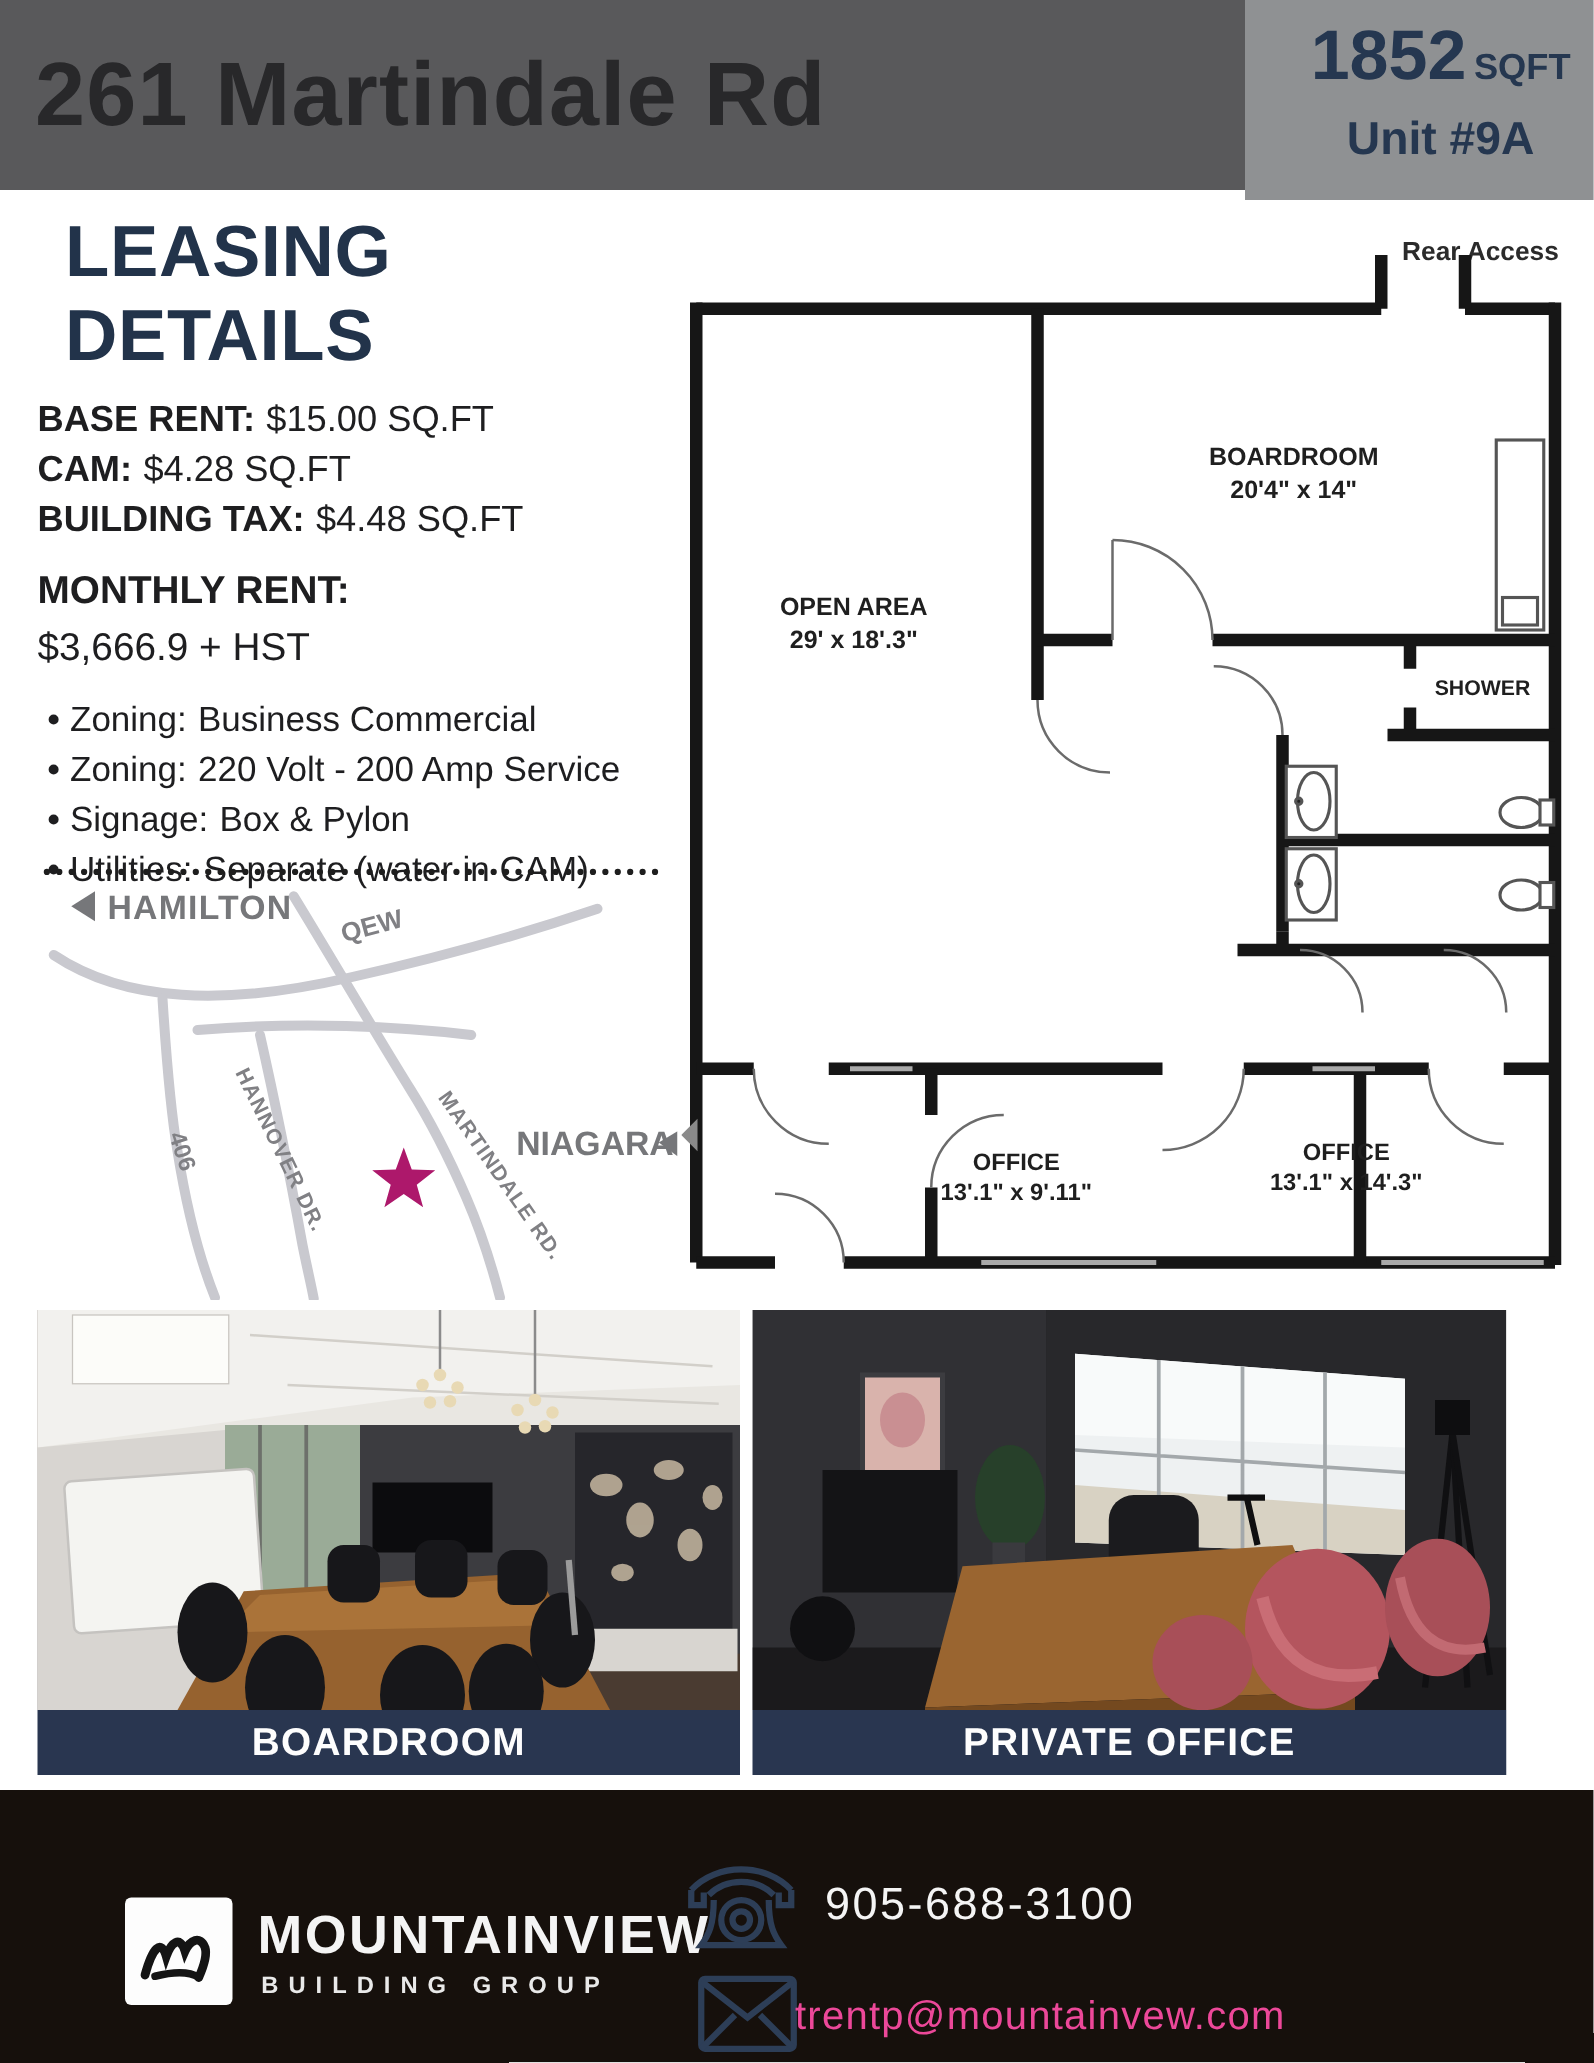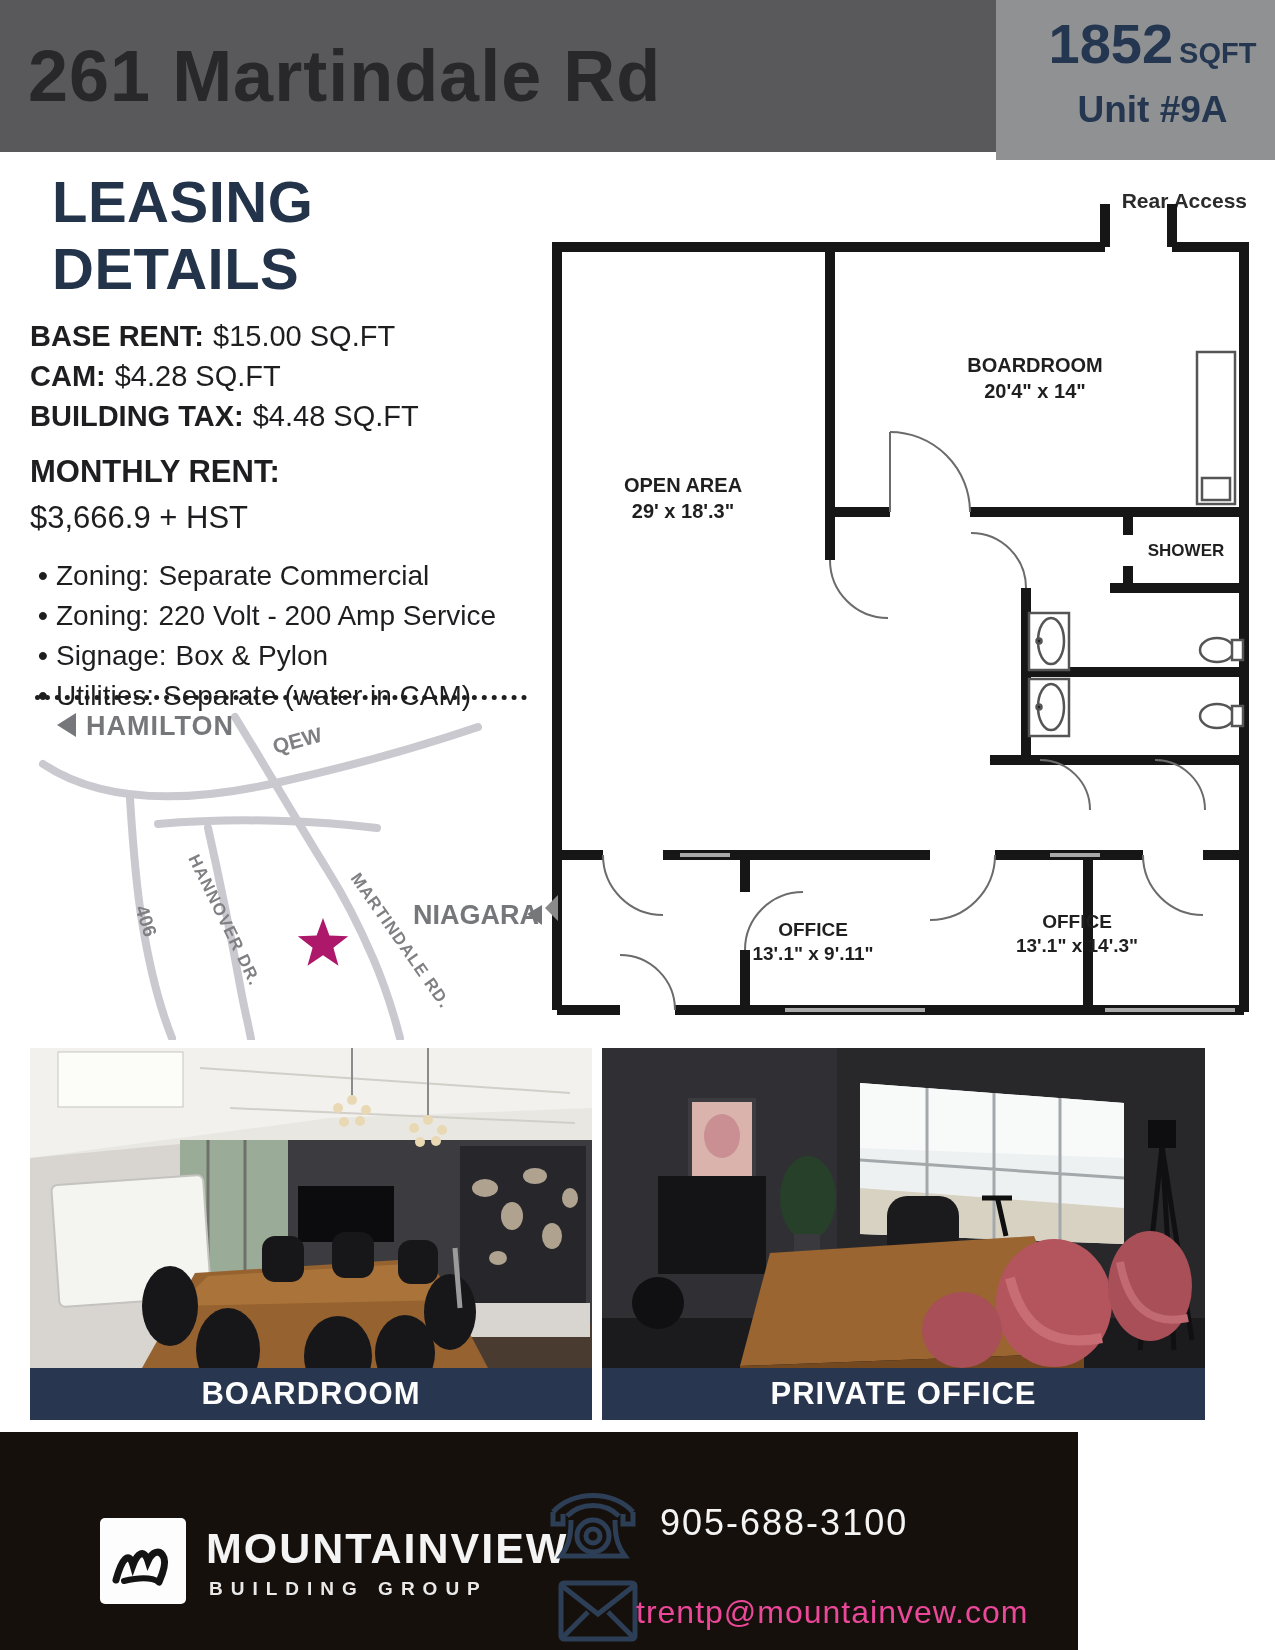--- a/index.html
+++ b/index.html
@@ -31,21 +31,21 @@
   .map-svg{position:absolute;left:30px;top:706px;}
   
   .plan-svg{position:absolute;left:545px;top:192px;}
   
   .photo{position:absolute;top:1048px;height:372px;}
   .photo-left{left:30px;width:562px;}
   .photo-right{left:602px;width:603px;}
   .caption{position:absolute;left:0;bottom:0;width:100%;height:52px;background:#293650;
         color:#fdfdfd;font-size:31px;font-weight:bold;letter-spacing:1px;text-align:center;line-height:52px;}
   
-  .footer{position:absolute;left:0;top:1432px;width:1078px;height:218px;background:#16100c;}
+  .footer{position:absolute;left:0;top:1432px;width:1275px;height:218px;background:#16100c;}
   .logo-box{position:absolute;left:100px;top:86px;width:86px;height:86px;background:#fdfdfd;border-radius:5px;}
   .brand{position:absolute;left:206px;top:92px;color:#f4f4f4;font-size:43px;font-weight:bold;letter-spacing:2px;}
   .brand-sub{position:absolute;left:209px;top:146px;color:#e9e9e9;font-size:19px;font-weight:bold;letter-spacing:8px;}
   .phone-text{position:absolute;left:660px;top:70px;color:#f4f4f4;font-size:36px;letter-spacing:2px;}
   .email-text{position:absolute;left:636px;top:162px;color:#ec4899;font-size:32px;letter-spacing:1px;}
   .icon-abs{position:absolute;}
 </style>
 </head>
 <body>
 
@@ -68,21 +68,21 @@
     </div>
     <div class="lease-line">
       <span class="lbl">CAM:</span><span>$4.28 SQ.FT</span>
     </div>
     <div class="lease-line">
       <span class="lbl">BUILDING TAX:</span><span>$4.48 SQ.FT</span>
     </div>
     <div class="monthly-lbl">MONTHLY RENT:</div>
     <div class="monthly-val">$3,666.9 + HST</div>
     <ul class="bullets">
-      <li><span class="dot">•</span><span class="lbl">Zoning:</span><span>Separate Commercial</span></li>
+      <li><span class="dot">•</span><span class="lbl">Zoning:</span><span>Business Commercial</span></li>
       <li><span class="dot">•</span><span class="lbl">Zoning:</span><span>220 Volt - 200 Amp Service</span></li>
       <li><span class="dot">•</span><span class="lbl">Signage:</span><span>Box &amp; Pylon</span></li>
       <li><span class="dot">•</span><span class="lbl">Utilities:</span><span>Separate (water in CAM)</span></li>
     </ul>
   </div>
 
   <div class="dotted-sep"></div>
 
   <svg class="map-svg" width="512" height="334" viewBox="0 0 512 334">
     <g stroke="#c9c9cf" stroke-width="8" fill="none" stroke-linecap="round">

